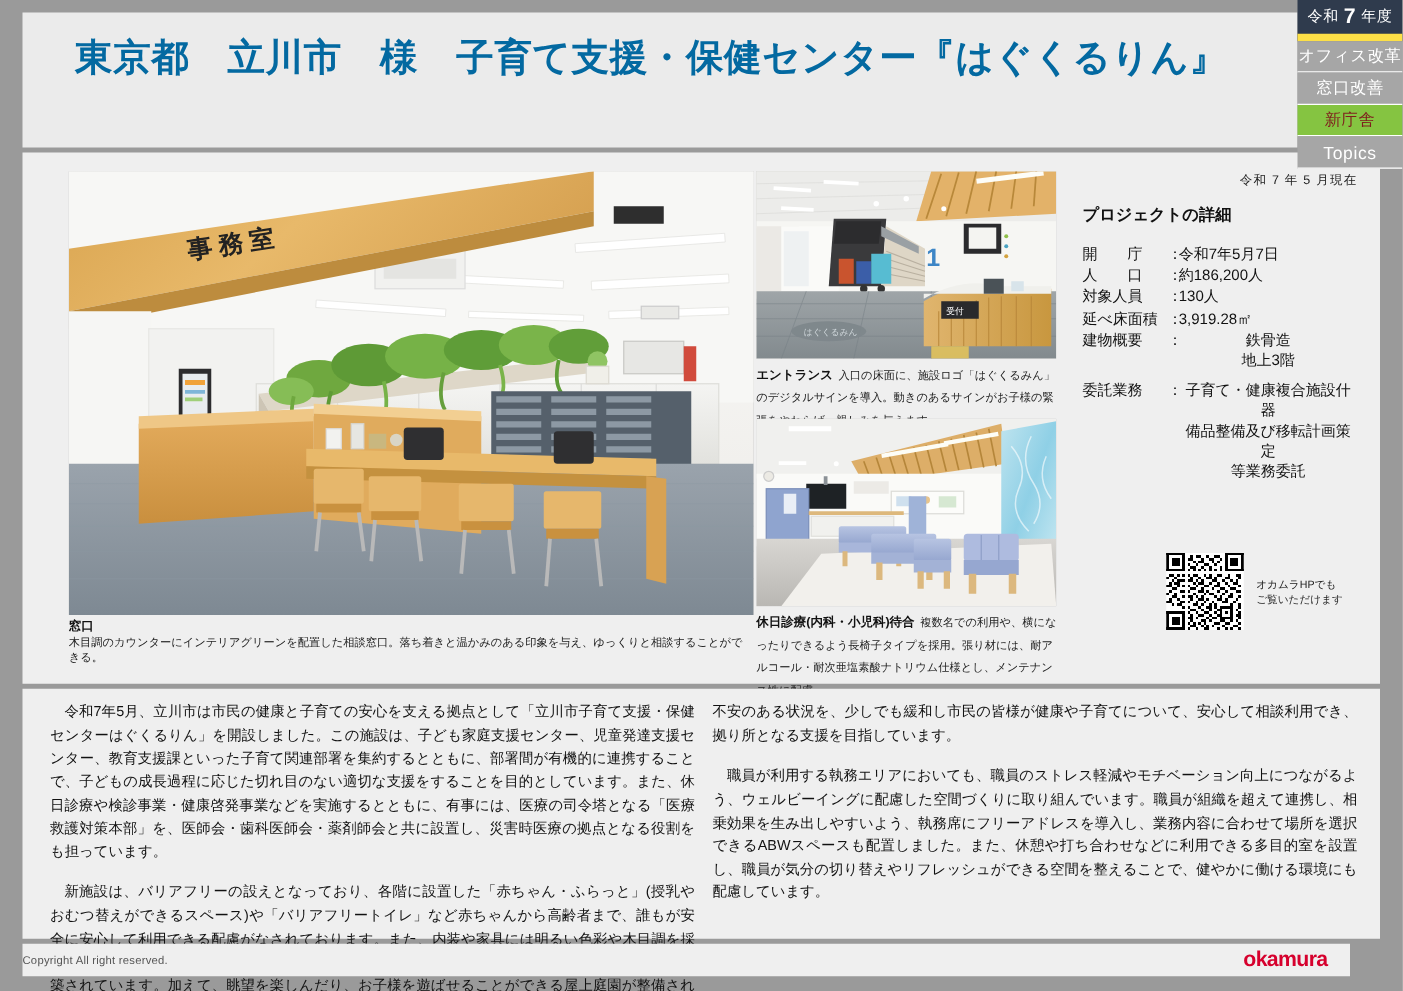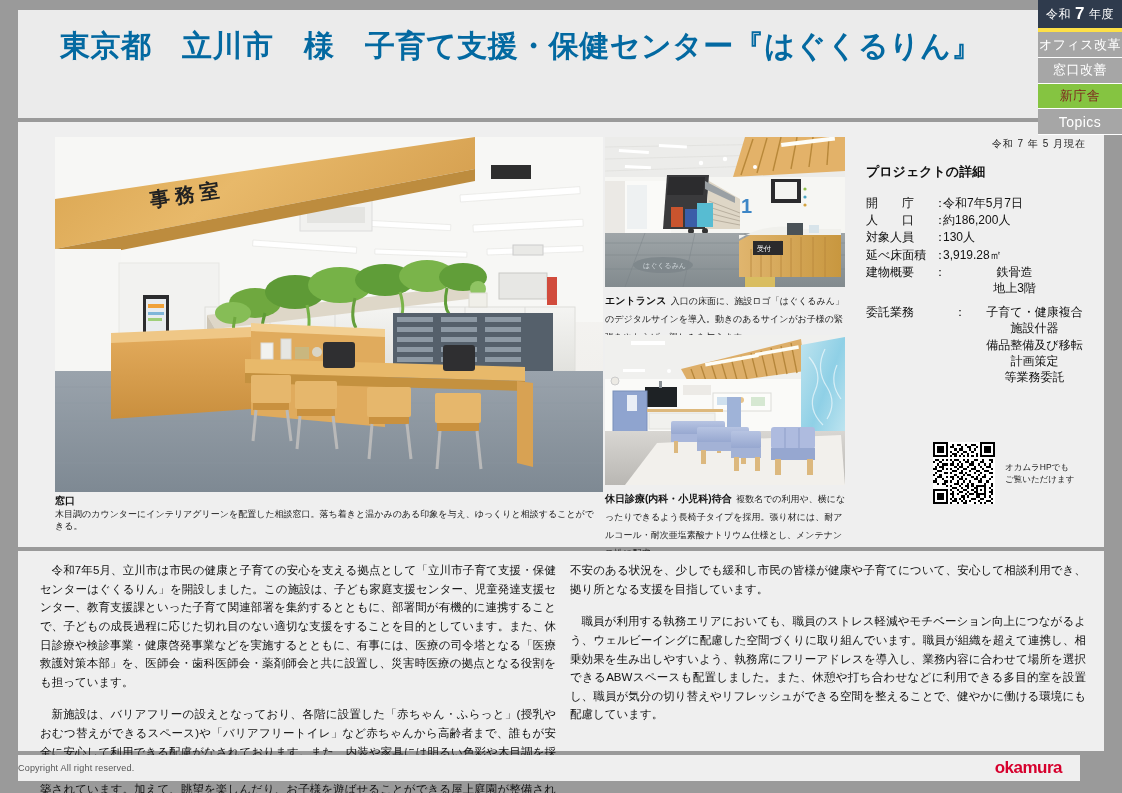--- a/index.html
+++ b/index.html
@@ -25,21 +25,21 @@
   .tab {
     height: 27px;
     display: flex; align-items: center; justify-content: center;
     font-size: 13px; letter-spacing: .5px;
     color: #fff; background: #a6a6a6;
     border-bottom: 1px solid #ffffff;
     white-space: nowrap;
   }
   .tab.year {
     background: #2f3b4d; font-size: 12px; height: 34px;
-    border-bottom: 4px solid #fde047;
+    border-bottom: 6px solid #fde047;
   }
   .tab.year .big { font-size: 17px; padding: 0 4px; font-weight: 600; }
   .tab.active { background: #85c441; color: #7f1d1d; }
   .tab.topics { font-size: 14px; }
 
   
   #header-zone {
     position: absolute; left: 18px; top: 10px;
     width: 1020px; height: 108px;
     background: #ebebeb;
@@ -605,21 +605,21 @@
         <span class="det-value">3,919.28㎡</span>
       </div>
       <div class="det-row">
         <span class="det-label">建物概要</span>
         <span class="det-colon">：</span>
         <span class="det-value">
           <span class="line2">鉄骨造</span>
           <span class="line2">地上3階</span>
         </span>
       </div>
-      <div class="det-row" style="margin-top:8px;gap:20px;">
+      <div class="det-row" style="margin-top:8px;">
         <span class="det-label">委託業務</span>
         <span class="det-colon">：</span>
         <span class="det-value">
           <span class="line2">子育て・健康複合施設什器</span>
           <span class="line2">備品整備及び移転計画策定</span>
           <span class="line2">等業務委託</span>
         </span>
       </div>
     </div>
 

